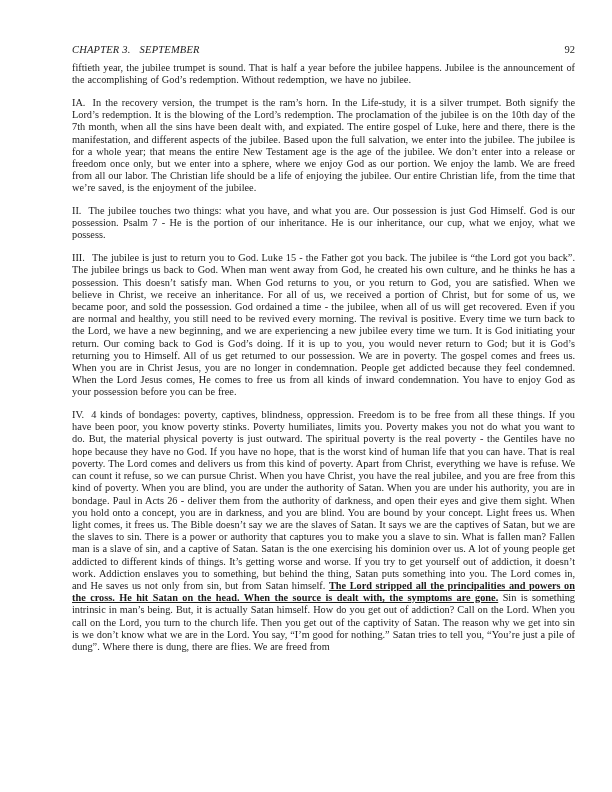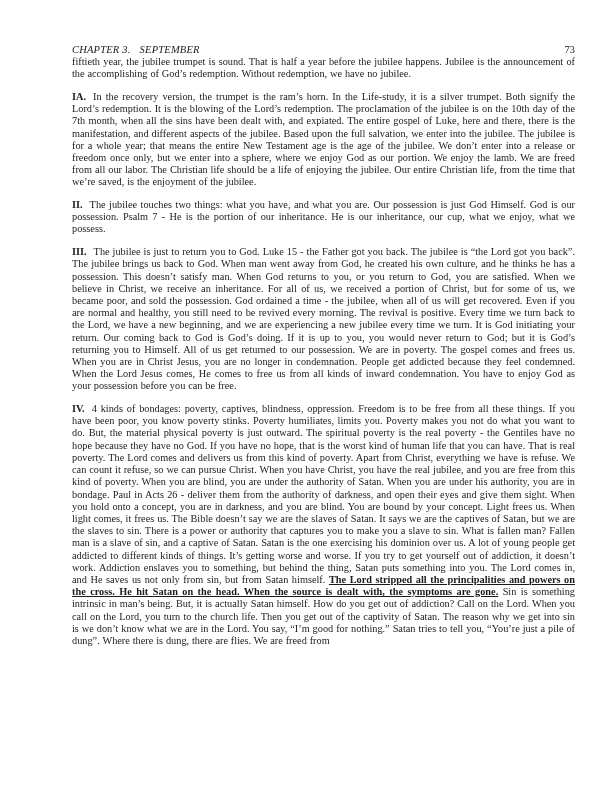--- a/index.html
+++ b/index.html
@@ -22,44 +22,44 @@
     justify-content: space-between;
     align-items: baseline;
     font-size: 10.5px;
     line-height: 12px;
   }
   .chapter-heading { font-style: italic; letter-spacing: 0.2px; }
   .chapter-label { margin-right: 9px; }
   .page-number { font-style: normal; }
   .document-body {
     position: absolute;
-    top: 56px;
+    top: 62px;
     left: 72px;
     right: 63px;
   }
   .para {
     margin: 0 0 10.5px 0;
     font-size: 10.3px;
     line-height: 12.2px;
     text-align: justify;
     word-spacing: 0.3px;
   }
-  .plabel { font-weight: bold; padding-right: 7px; }
+  .plabel { font-weight: normal; padding-right: 7px; }
   .para b { font-weight: bold; text-decoration: underline; }
 </style>
 </head>
 <body>
 
 <div class="page" style="background: rgb(255, 255, 255); color: rgb(27, 27, 27);">
 
   <div class="running-header">
     <span class="chapter-heading">
       <span class="chapter-label">CHAPTER 3.</span><span>SEPTEMBER</span>
     </span>
-    <span class="page-number">73</span>
+    <span class="page-number">92</span>
   </div>
 
   <div class="document-body">
 
     <p class="para"><span>fiftieth year, the jubilee trumpet is sound. That is half a year before the jubilee happens. Jubilee is the announcement of the accomplishing of God’s redemption. Without redemption, we have no jubilee.</span></p>
 
     <p class="para"><span class="plabel">IA.</span><span>In the recovery version, the trumpet is the ram’s horn. In the Life-study, it is a silver trumpet. Both signify the Lord’s redemption. It is the blowing of the Lord’s redemption. The proclamation of the jubilee is on the 10th day of the 7th month, when all the sins have been dealt with, and expiated. The entire gospel of Luke, here and there, there is the manifestation, and different aspects of the jubilee. Based upon the full salvation, we enter into the jubilee. The jubilee is for a whole year; that means the entire New Testament age is the age of the jubilee. We don’t enter into a release or freedom once only, but we enter into a sphere, where we enjoy God as our portion. We enjoy the lamb. We are freed from all our labor. The Christian life should be a life of enjoying the jubilee. Our entire Christian life, from the time that we’re saved, is the enjoyment of the jubilee.</span></p>
 
     <p class="para"><span class="plabel">II.</span><span>The jubilee touches two things: what you have, and what you are. Our possession is just God Himself. God is our possession. Psalm 7 - He is the portion of our inheritance. He is our inheritance, our cup, what we enjoy, what we possess.</span></p>
 

